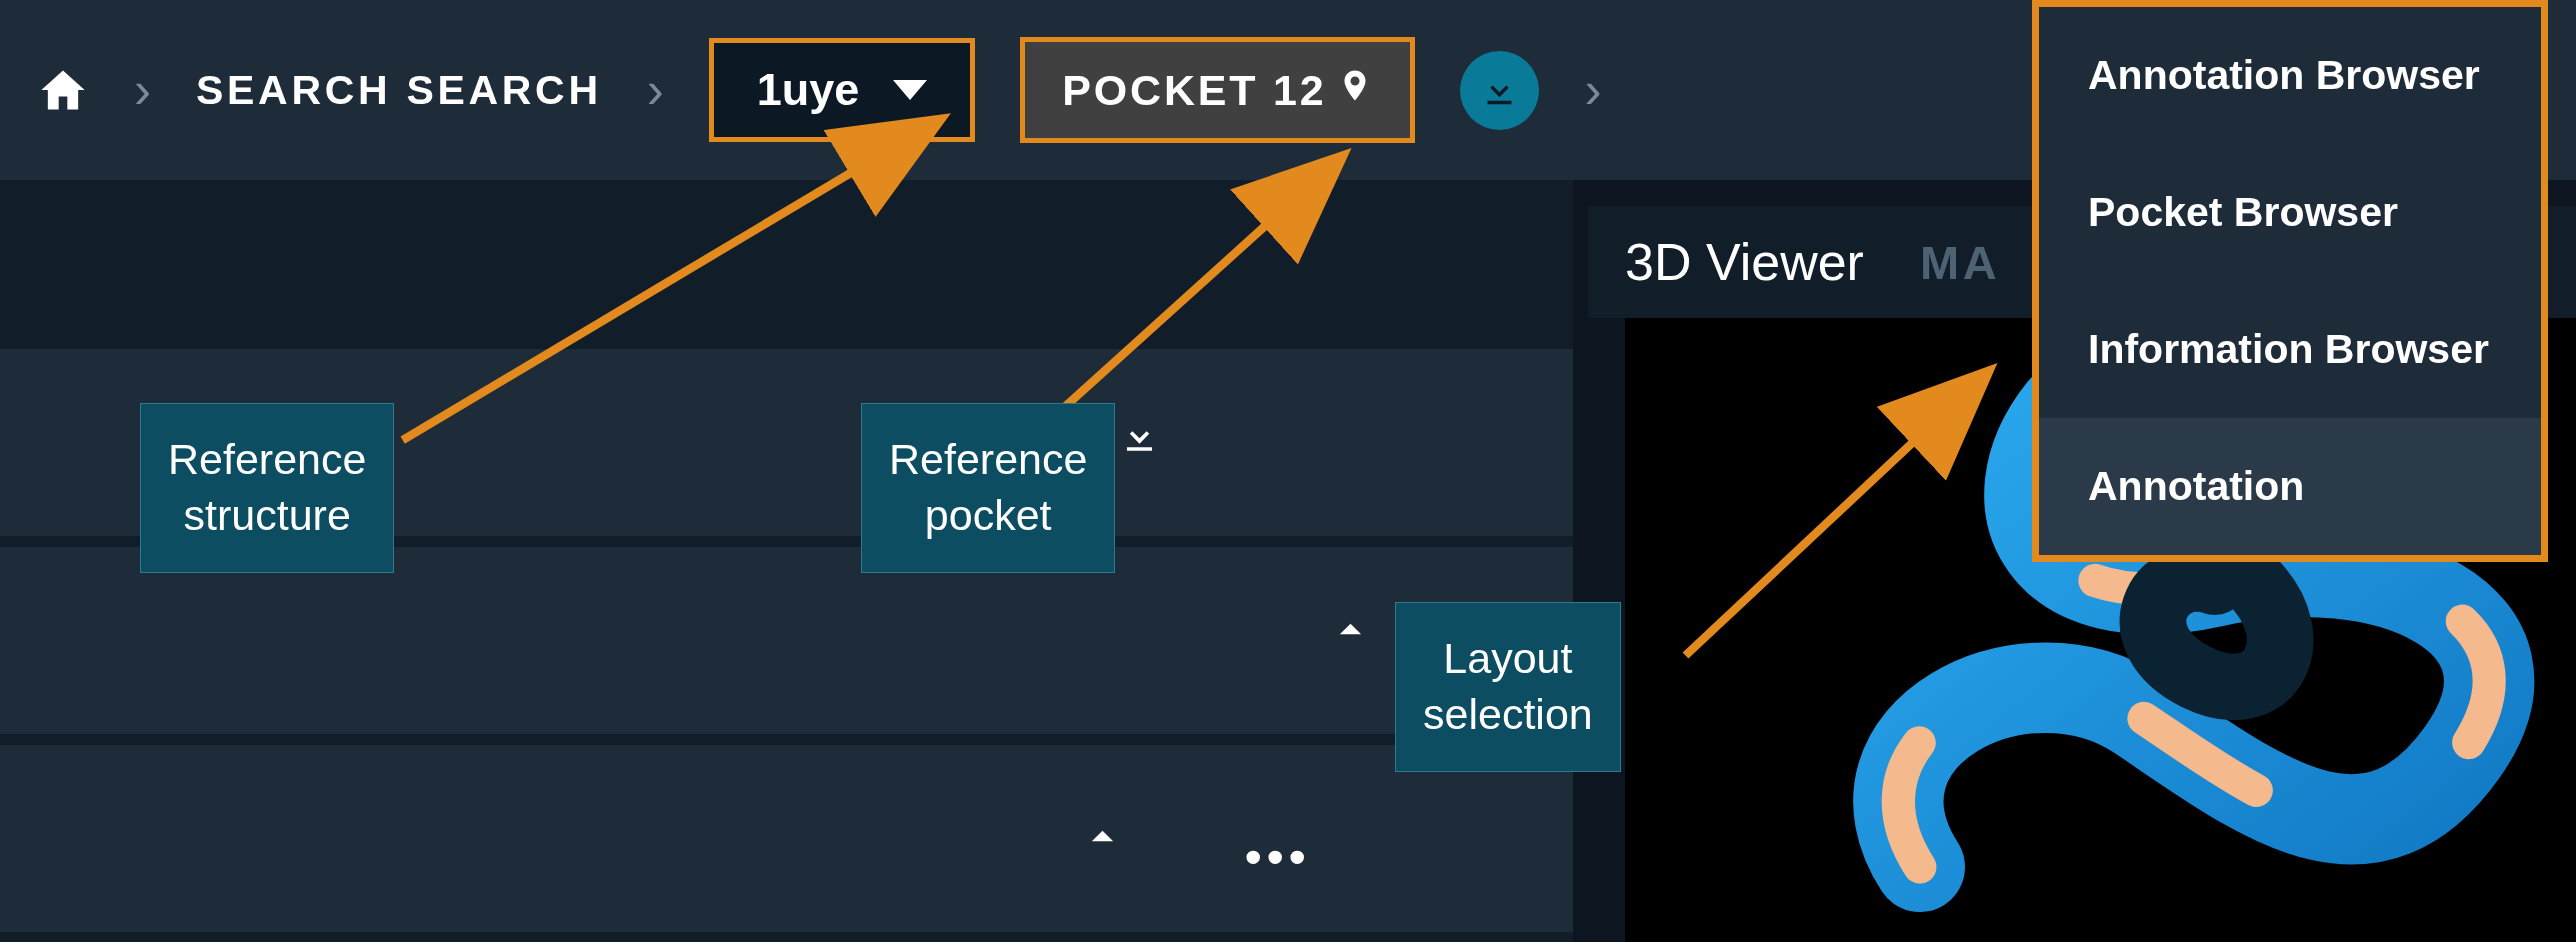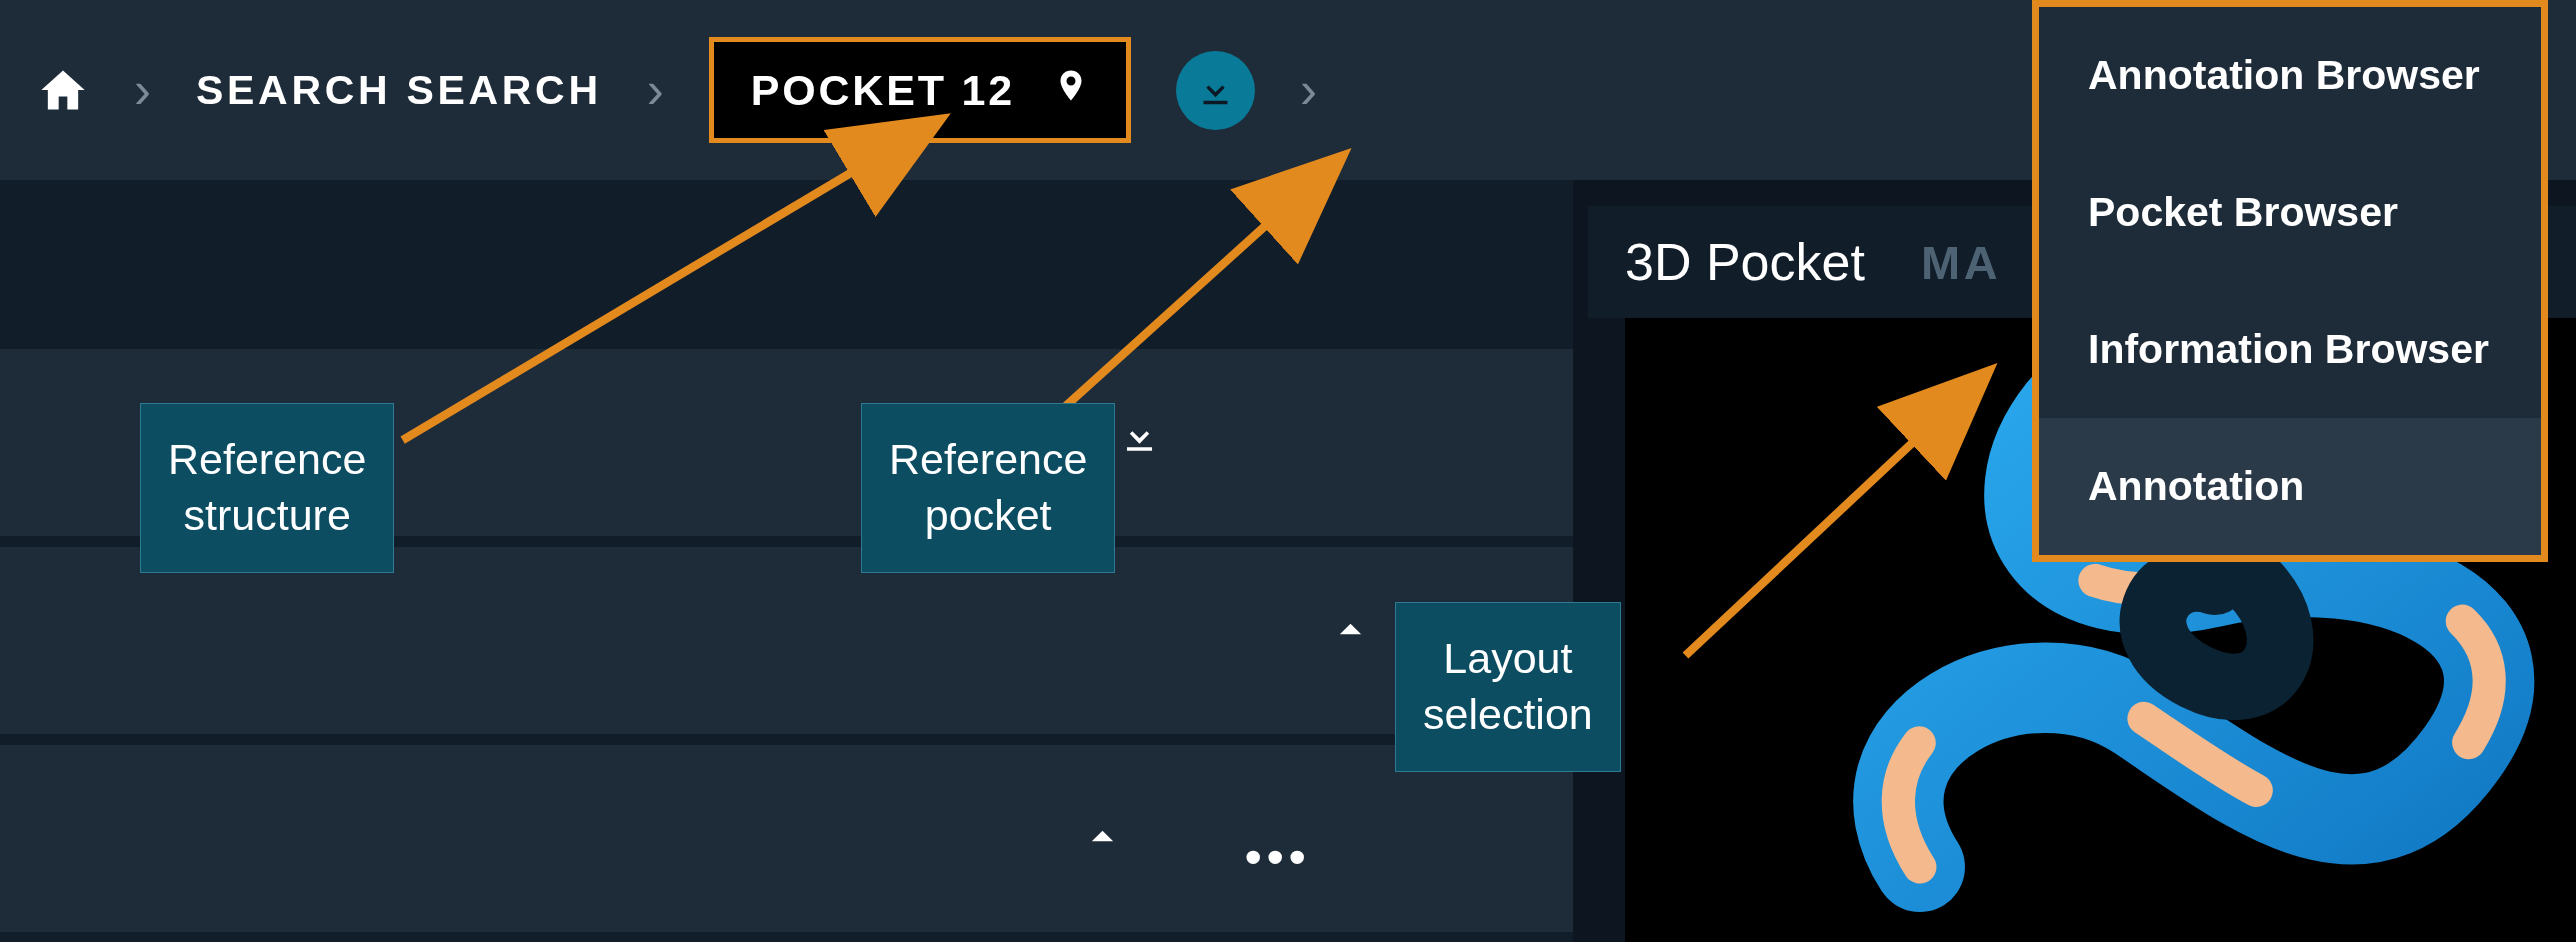--- a/index.html
+++ b/index.html
@@ -50,22 +50,22 @@
   }
   .dd-caret {
     width: 0; height: 0;
     border-left: 17px solid transparent;
     border-right: 17px solid transparent;
     border-top: 20.6px solid #ffffff;
   }
   .pocket-chip {
     display: flex;
     align-items: center;
-    gap: 38px;
-    background: #000000;
+    gap: 11px;
+    background: #404040;
     border: 5.6px solid #e38a1f;
     padding: 20.6px 37px;
     font-size: 43px;
     font-weight: 800;
     letter-spacing: 2.8px;
     color: #ffffff;
   }
   .dl-circle {
     width: 79px; height: 79px;
     border-radius: 50%;
@@ -189,20 +189,24 @@
 <div class="topbar">
   <span class="home-icon">
     <svg width="52" height="52" viewBox="0 0 24 24" fill="#ffffff">
         <path d="M12 3l10 9h-3v9h-5v-6h-4v6H5v-9H2z"></path>
       </svg>
   </span>
   <span class="chevron">›</span>
   <span class="crumb-text">SEARCH SEARCH</span>
   <span class="chevron">›</span>
 
+  <div class="structure-dd">
+    <span>1uye</span>
+    <span class="dd-caret"></span>
+  </div>
 
   <div class="pocket-chip">
     <span>POCKET 12</span>
     <span>
       <svg width="36" height="45" viewBox="0 0 24 24" fill="#ffffff">
           <path d="M12 2C8 2 5 5 5 9c0 5 7 13 7 13s7-8 7-13c0-4-3-7-7-7zm0 10a3 3 0 110-6 3 3 0 010 6z"></path>
         </svg>
     </span>
   </div>
 
@@ -237,21 +241,21 @@
       <svg width="51" height="32" viewBox="0 0 24 24" fill="#ffffff">
           <path d="M4 16l8-8 8 8z"></path>
         </svg>
     </span>
     <span style="position:absolute; left:1245px; top:84px; color:#fff; font-size:47px; font-weight:900; letter-spacing:5.6px;">•••</span>
   </div>
 </div>
 
 <div class="viewer">
   <div class="viewer-tabs">
-    <span class="tab-active">3D Pocket</span>
+    <span class="tab-active">3D Viewer</span>
     <span class="tab-dim">MA</span>
   </div>
   <div class="viewer-body">
     <svg class="ribbon" viewBox="0 0 1000 700" preserveAspectRatio="xMidYMax slice">
       <defs>
         <linearGradient id="rib" x1="0" y1="0" x2="1" y2="1">
           <stop offset="0" stop-color="#2aa9ee"></stop>
           <stop offset="1" stop-color="#1178c4"></stop>
         </linearGradient>
       </defs>

